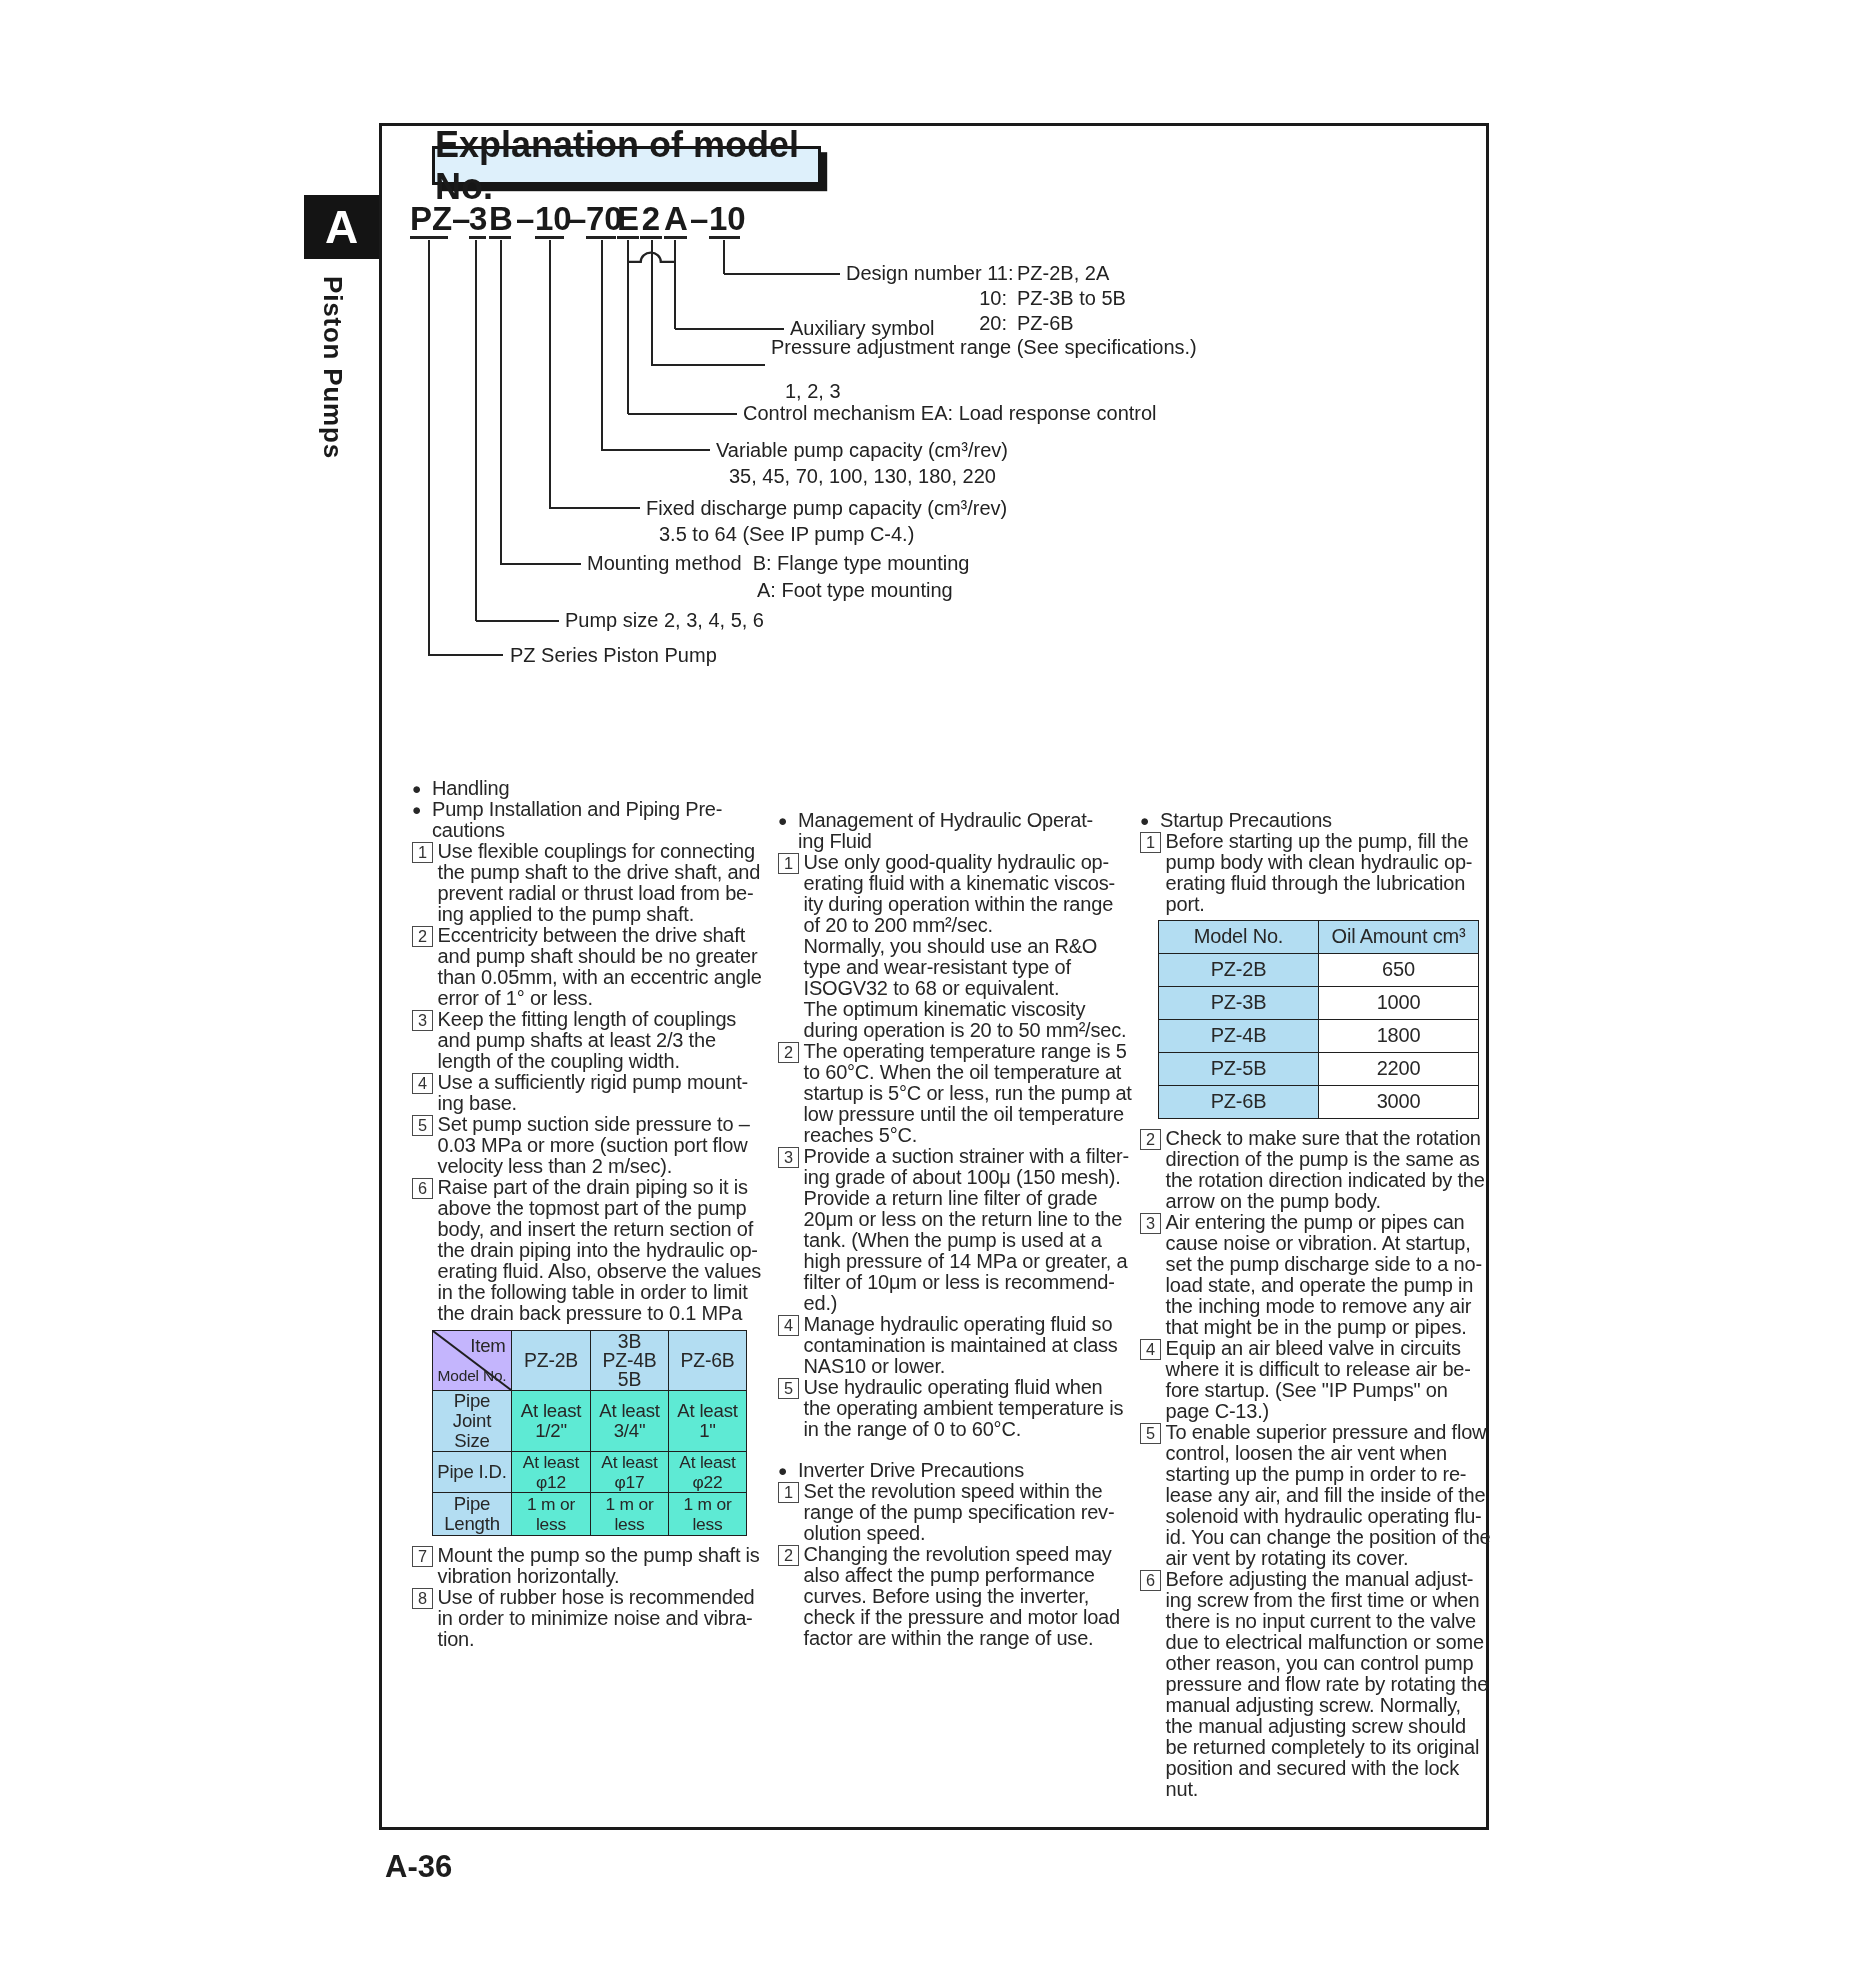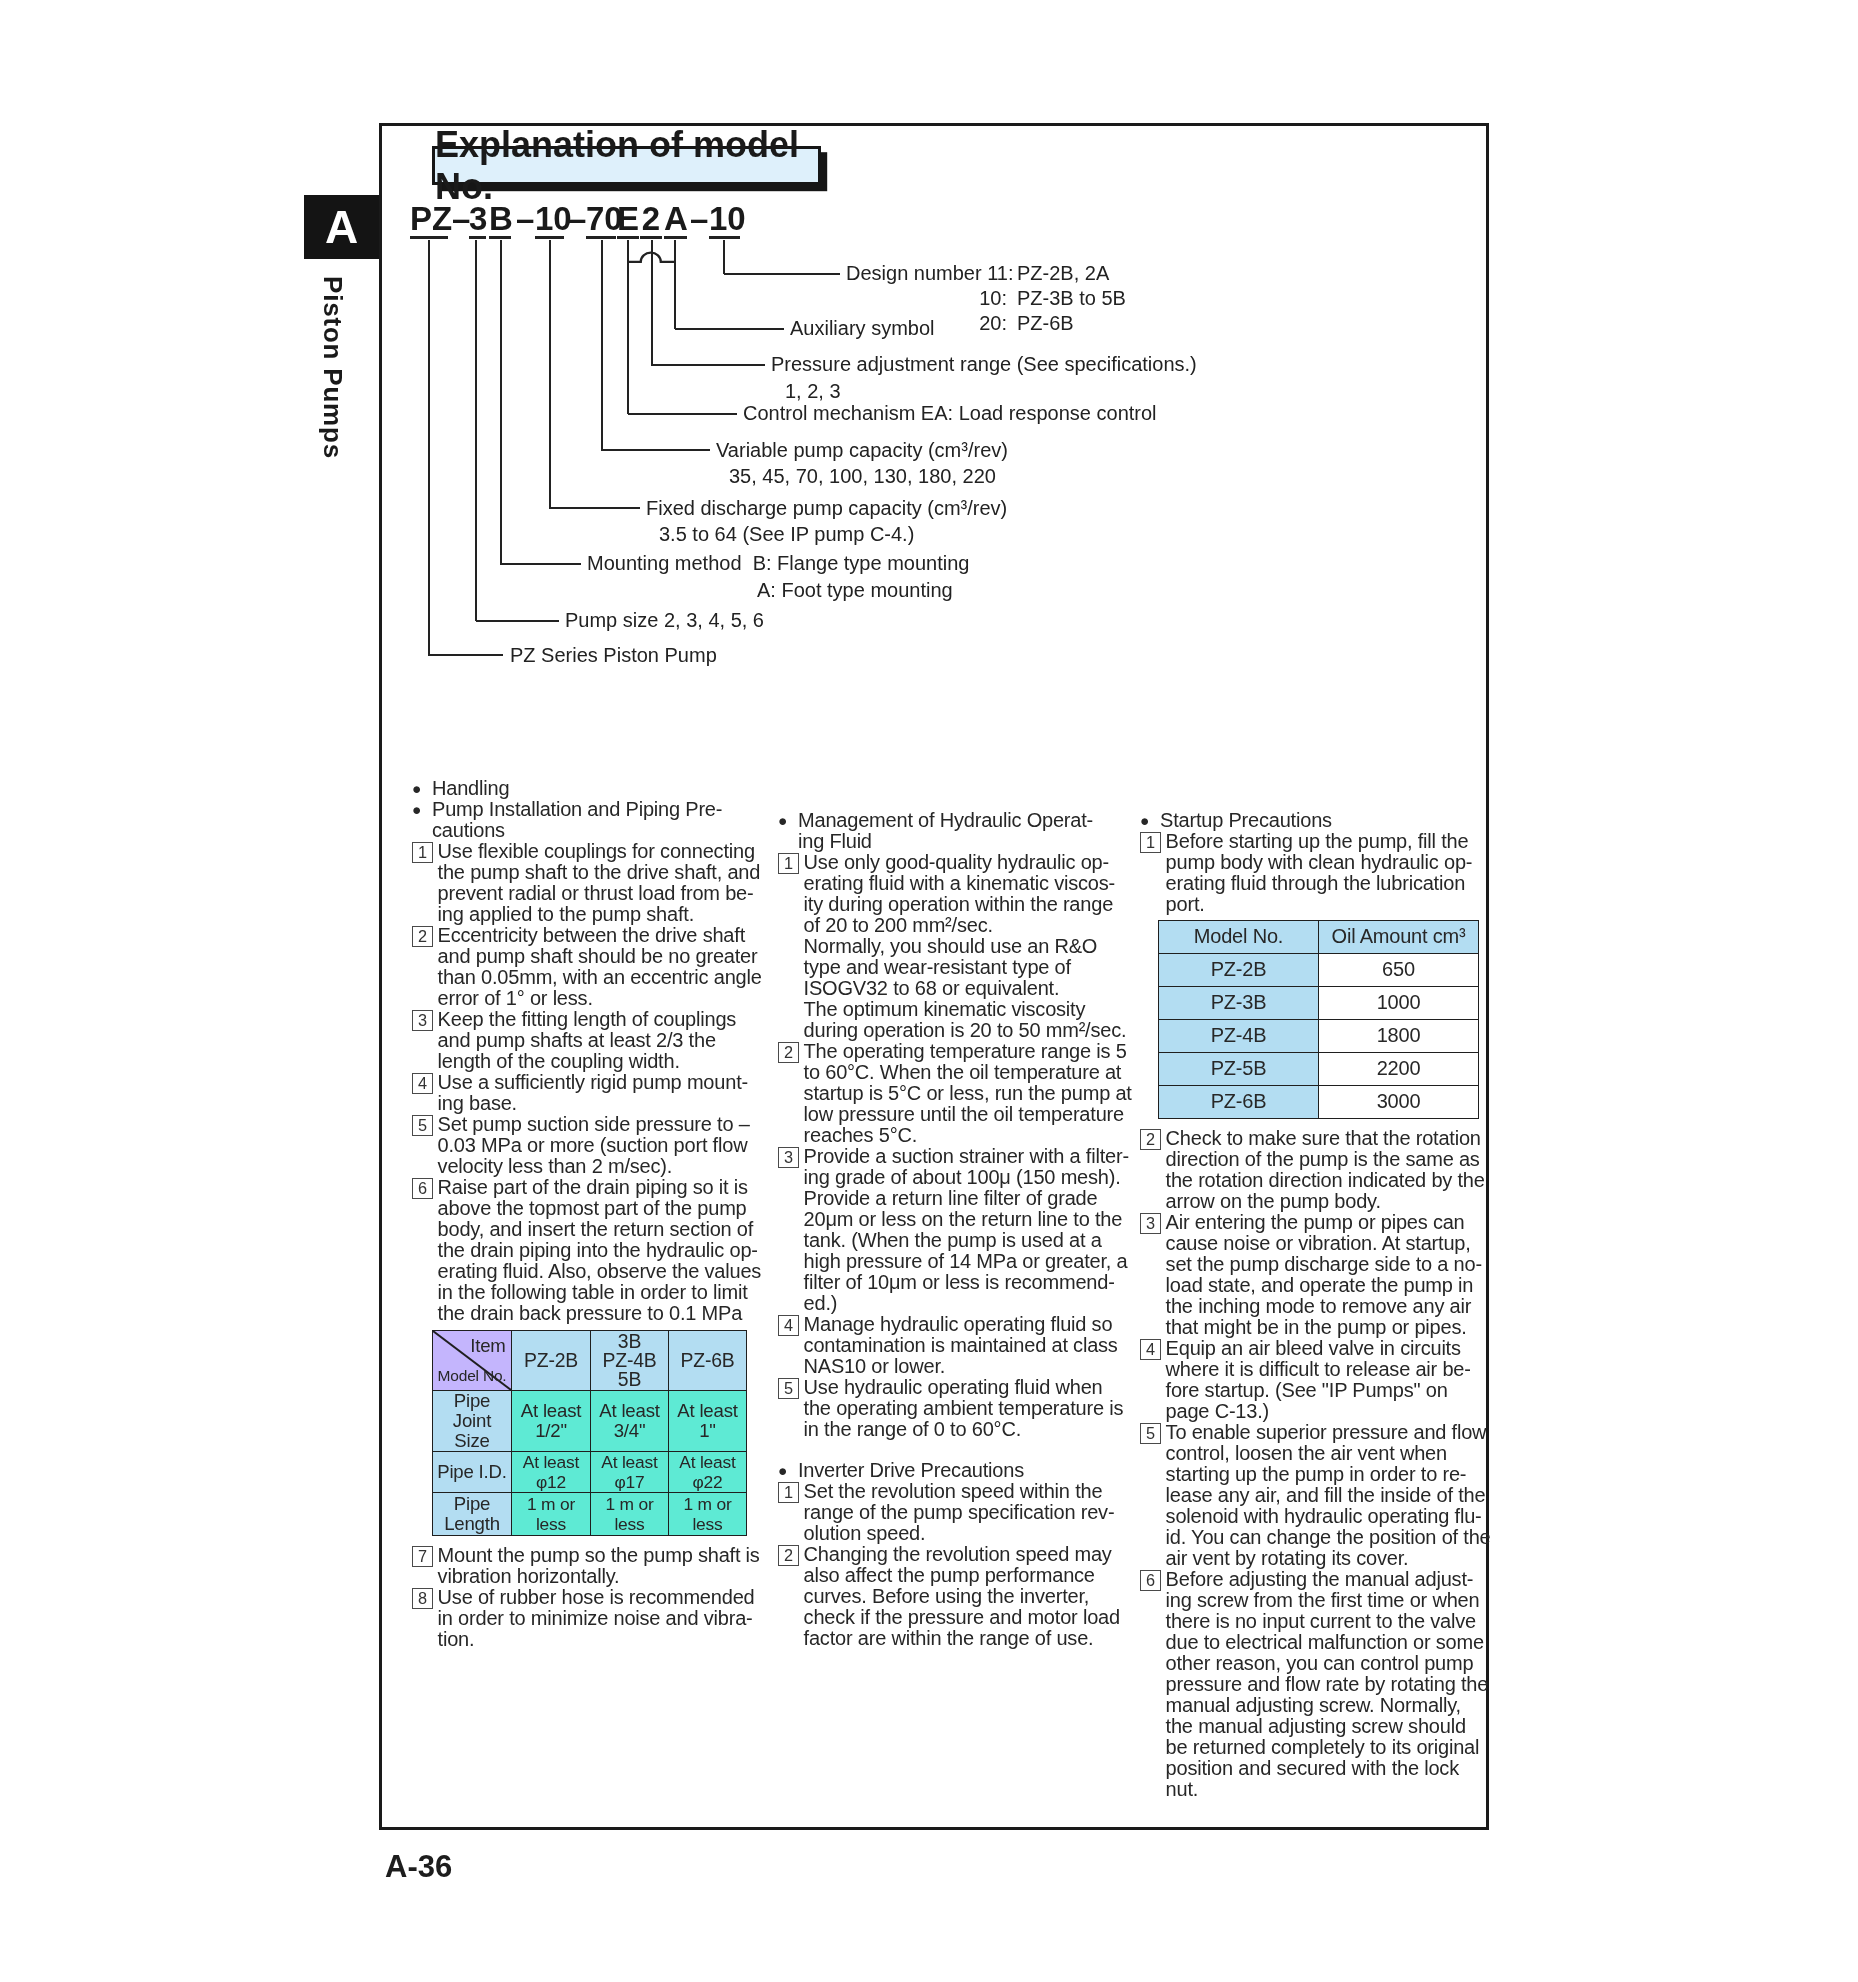--- a/index.html
+++ b/index.html
@@ -104,21 +104,21 @@
 
   <div class="co-label" style="left:846px;top:261px;">Design number 11:</div>
   <div class="co-label" style="left:1017px;top:261px;">PZ-2B, 2A</div>
   <div class="co-label co-right" style="left:953px;top:286px;width:54px;">10:</div>
   <div class="co-label" style="left:1017px;top:286px;">PZ-3B to 5B</div>
   <div class="co-label co-right" style="left:953px;top:311px;width:54px;">20:</div>
   <div class="co-label" style="left:1017px;top:311px;">PZ-6B</div>
 
   <div class="co-label" style="left:790px;top:316px;">Auxiliary symbol</div>
 
-  <div class="co-label" style="left:771px;top:352px;">Pressure adjustment range (See specifications.)</div>
+  <div class="co-label" style="left:771px;top:335px;">Pressure adjustment range (See specifications.)</div>
   <div class="co-label" style="left:785px;top:379px;">1, 2, 3</div>
 
   <div class="co-label" style="left:743px;top:401px;">Control mechanism EA: Load response control</div>
 
   <div class="co-label" style="left:716px;top:438px;">Variable pump capacity (cm³/rev)</div>
   <div class="co-label" style="left:729px;top:464px;text-align:right;">35, 45, 70, 100, 130, 180, 220</div>
 
   <div class="co-label" style="left:646px;top:496px;">Fixed discharge pump capacity (cm³/rev)</div>
   <div class="co-label" style="left:659px;top:522px;">3.5 to 64 (See IP pump C-4.)</div>
 

